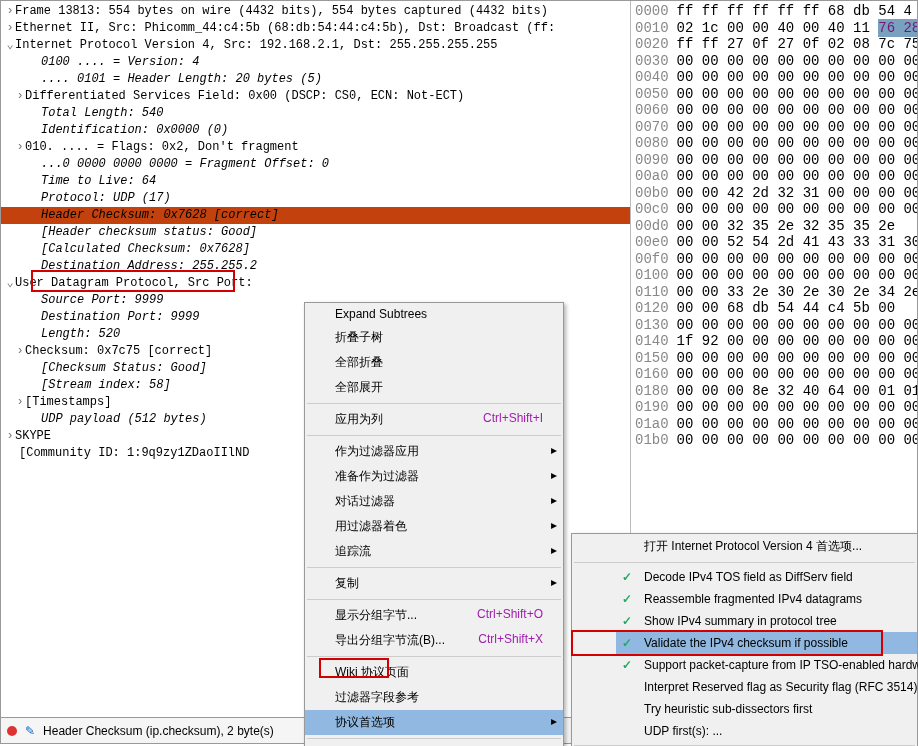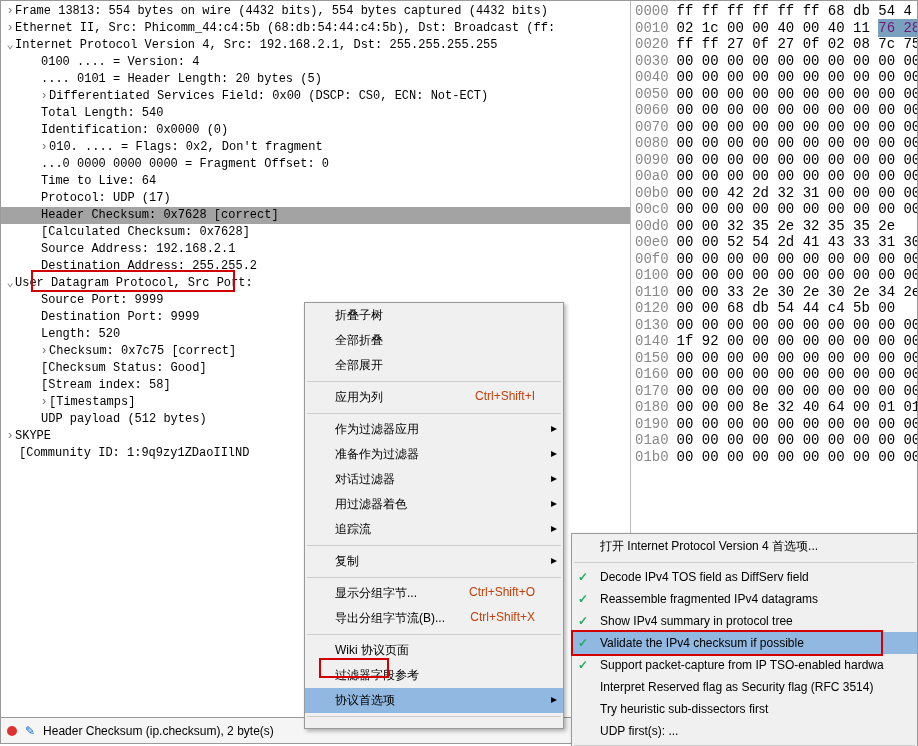--- a/index.html
+++ b/index.html
@@ -2,41 +2,41 @@
 <html><head>
 <meta charset="utf-8">
 <style>
   * { margin: 0; padding: 0; box-sizing: border-box; }
   body { font-family: "Segoe UI", Tahoma, sans-serif; font-size: 12px; background: #fff; color: #000; overflow: hidden; width: 918px; height: 746px; position: relative; }
   .main-area { display: flex; height: 718px; border: 1px solid #999; }
   .tree-pane { flex: 1; overflow: hidden; font-family: Consolas, "Courier New", monospace; font-size: 12px; line-height: 17px; padding: 2px 0; border-right: 1px solid #bbb; background: #fff; position: relative; }
   .tree-item { white-space: nowrap; padding: 0 2px; }
   .lvl0 { padding-left: 4px; }
   .lvl1 { padding-left: 18px; }
-  .lvl2 { padding-left: 40px; }
-  .lvl2b { padding-left: 38px; }
+  .lvl2 { padding-left: 40px; font-style: italic; }
+  .lvl2b { padding-left: 14px; }
   .tw { display: inline-block; width: 10px; text-align: center; color: #777;}
   .hl { background: #cfe2f3; }
-  .hl-sel { background: #a3a3a3; }
+  .hl-sel { background: #c2410c; }
   .redbox1 { position: absolute; border: 2px solid #d40000; left: 30px; top: 269px; width: 204px; height: 22px; pointer-events: none; }
   .hex-pane { width: 286px; overflow: hidden; font-family: Consolas, "Courier New", monospace; font-size: 14px; line-height: 16.5px; background: #fff; padding: 2px 4px; }
   .hex-row { white-space: nowrap; }
   .hex-off { color: #888; margin-right: 8px; }
   .hex-sel { background: #7aa0c0; color: #701a75; padding: 1px 0;}
   .statusbar { height: 26px; border: 1px solid #999; border-top: none; display: flex; align-items: center; padding: 0 6px; gap: 8px; background: #f5f5f5; }
   .status-dot { width: 10px; height: 10px; border-radius: 50%; background: #d33; display: inline-block; }
   .ctx-menu { position: absolute; background: #f0f0f0; border: 1px solid #999; box-shadow: 2px 2px 4px rgba(0,0,0,0.3); font-size: 12px; min-width: 260px; }
   .ctx-menu .item { padding: 4px 26px 4px 30px; white-space: nowrap; position: relative; }
   .ctx-menu .item.hl-menu { background: #90b8e0; }
   .ctx-menu .sep { height: 1px; background: #ccc; margin: 3px 2px; }
   .ctx-menu .item .arrow { position: absolute; right: 6px; top: 4px; }
-  .ctx-menu .item .shortcut { position: absolute; right: 28px; top: 4px; color: #c2410c; }
+  .ctx-menu .item .shortcut { position: absolute; right: 20px; top: 4px; color: #a21caf; }
   .ctx-menu1 { left: 304px; top: 302px; }
   .ctx-menu2 { left: 571px; top: 533px; width: 347px; }
-  .ctx-menu2 .item { padding-left: 28px; }
+  .ctx-menu2 .item { padding-left: 28px; margin-left: 44px; }
   .chk { position: absolute; left: 6px; top: 4px; color: #2a6; font-weight: bold; }
   .redbox2 { position: absolute; border: 2px solid #d40000; left: 319px; top: 658px; width: 70px; height: 20px; pointer-events: none; z-index: 10;}
   .redbox3 { position: absolute; border: 2px solid #d40000; left: 571px; top: 630px; width: 312px; height: 26px; pointer-events: none; z-index: 10;}
 </style>
 </head>
 <body>
 
 <div class="main-area">
   <div class="tree-pane">
     <div class="tree-item lvl0"><span class="tw">›</span><span>Frame 13813: 554 bytes on wire (4432 bits), 554 bytes captured (4432 bits)</span></div>
@@ -45,22 +45,22 @@
     <div class="tree-item lvl2"><span>0100 .... = Version: 4</span></div>
     <div class="tree-item lvl2"><span>.... 0101 = Header Length: 20 bytes (5)</span></div>
     <div class="tree-item lvl2b"><span class="tw">›</span><span>Differentiated Services Field: 0x00 (DSCP: CS0, ECN: Not-ECT)</span></div>
     <div class="tree-item lvl2"><span>Total Length: 540</span></div>
     <div class="tree-item lvl2"><span>Identification: 0x0000 (0)</span></div>
     <div class="tree-item lvl2b"><span class="tw">›</span><span>010. .... = Flags: 0x2, Don't fragment</span></div>
     <div class="tree-item lvl2"><span>...0 0000 0000 0000 = Fragment Offset: 0</span></div>
     <div class="tree-item lvl2"><span>Time to Live: 64</span></div>
     <div class="tree-item lvl2"><span>Protocol: UDP (17)</span></div>
     <div class="tree-item lvl2 hl hl-sel"><span>Header Checksum: 0x7628</span><span> [correct]</span></div>
+    <div class="tree-item lvl2"><span>[Header checksum status: Good]</span></div>
     <div class="tree-item lvl2"><span>[Calculated Checksum: 0x7628]</span></div>
-    <div class="tree-item lvl2"><span>Source Address: 192.168.2.1</span></div>
     <div class="tree-item lvl2"><span>Destination Address: 255.255.2</span></div>
     <div class="tree-item lvl0"><span class="tw">⌄</span><span>User Datagram Protocol, Src Port:</span></div>
     <div class="tree-item lvl2"><span>Source Port: 9999</span></div>
     <div class="tree-item lvl2"><span>Destination Port: 9999</span></div>
     <div class="tree-item lvl2"><span>Length: 520</span></div>
     <div class="tree-item lvl2b"><span class="tw">›</span><span>Checksum: 0x7c75 [correct]</span></div>
     <div class="tree-item lvl2"><span>[Checksum Status: Good]</span></div>
     <div class="tree-item lvl2"><span>[Stream index: 58]</span></div>
     <div class="tree-item lvl2b"><span class="tw">›</span><span>[Timestamps]</span></div>
     <div class="tree-item lvl2"><span>UDP payload (512 bytes)</span></div>
@@ -86,35 +86,35 @@
       <div class="hex-row"><span class="hex-off">00d0</span><span>00 00 32 35 2e 32 35  </span><span>35 2e</span></div>
       <div class="hex-row"><span class="hex-off">00e0</span><span>00 00 52 54 2d 41 43 33  </span><span>31 30</span></div>
       <div class="hex-row"><span class="hex-off">00f0</span><span>00 00 00 00 00 00 00 00  </span><span>00 00</span></div>
       <div class="hex-row"><span class="hex-off">0100</span><span>00 00 00 00 00 00 00 00  </span><span>00 00</span></div>
       <div class="hex-row"><span class="hex-off">0110</span><span>00 00 33 2e 30 2e 30 2e  </span><span>34 2e</span></div>
       <div class="hex-row"><span class="hex-off">0120</span><span>00 00 68 db 54 44 c4  </span><span>5b 00</span></div>
       <div class="hex-row"><span class="hex-off">0130</span><span>00 00 00 00 00 00 00 00  </span><span>00 00</span></div>
       <div class="hex-row"><span class="hex-off">0140</span><span>1f 92 00 00 00 00 00 00  </span><span>00 00</span></div>
       <div class="hex-row"><span class="hex-off">0150</span><span>00 00 00 00 00 00 00 00  </span><span>00 00</span></div>
       <div class="hex-row"><span class="hex-off">0160</span><span>00 00 00 00 00 00 00 00  </span><span>00 00</span></div>
-      <div class="hex-row"><span class="hex-off">0170</span><span>00 00 00 00 00 00 00 00  </span><span>00 00</span></div>
       <div class="hex-row"><span class="hex-off">0180</span><span>00 00 00 8e 32 40 64 00  </span><span>01 01</span></div>
       <div class="hex-row"><span class="hex-off">0190</span><span>00 00 00 00 00 00 00 00  </span><span>00 00</span></div>
       <div class="hex-row"><span class="hex-off">01a0</span><span>00 00 00 00 00 00 00 00  </span><span>00 00</span></div>
       <div class="hex-row"><span class="hex-off">01b0</span><span>00 00 00 00 00 00 00 00  </span><span>00 00</span></div>
     </div>
 </div>
 
 <div class="statusbar">
   <span class="status-dot"></span>
   <span style="color:#06c;">✎</span>
   <span>Header Checksum (ip.checksum), 2 byte(s)</span>
 </div>
 
 <div class="ctx-menu ctx-menu1">
+  <div class="item"><span>Expand Subtrees</span></div>
   <div class="item"><span>折叠子树</span></div>
   <div class="item"><span>全部折叠</span></div>
   <div class="item"><span>全部展开</span></div>
   <div class="sep"></div>
   <div class="item"><span>应用为列</span><span class="shortcut">Ctrl+Shift+I</span></div>
   <div class="sep"></div>
   <div class="item"><span>作为过滤器应用</span><span class="arrow">▸</span></div>
   <div class="item"><span>准备作为过滤器</span><span class="arrow">▸</span></div>
   <div class="item"><span>对话过滤器</span><span class="arrow">▸</span></div>
   <div class="item"><span>用过滤器着色</span><span class="arrow">▸</span></div>

